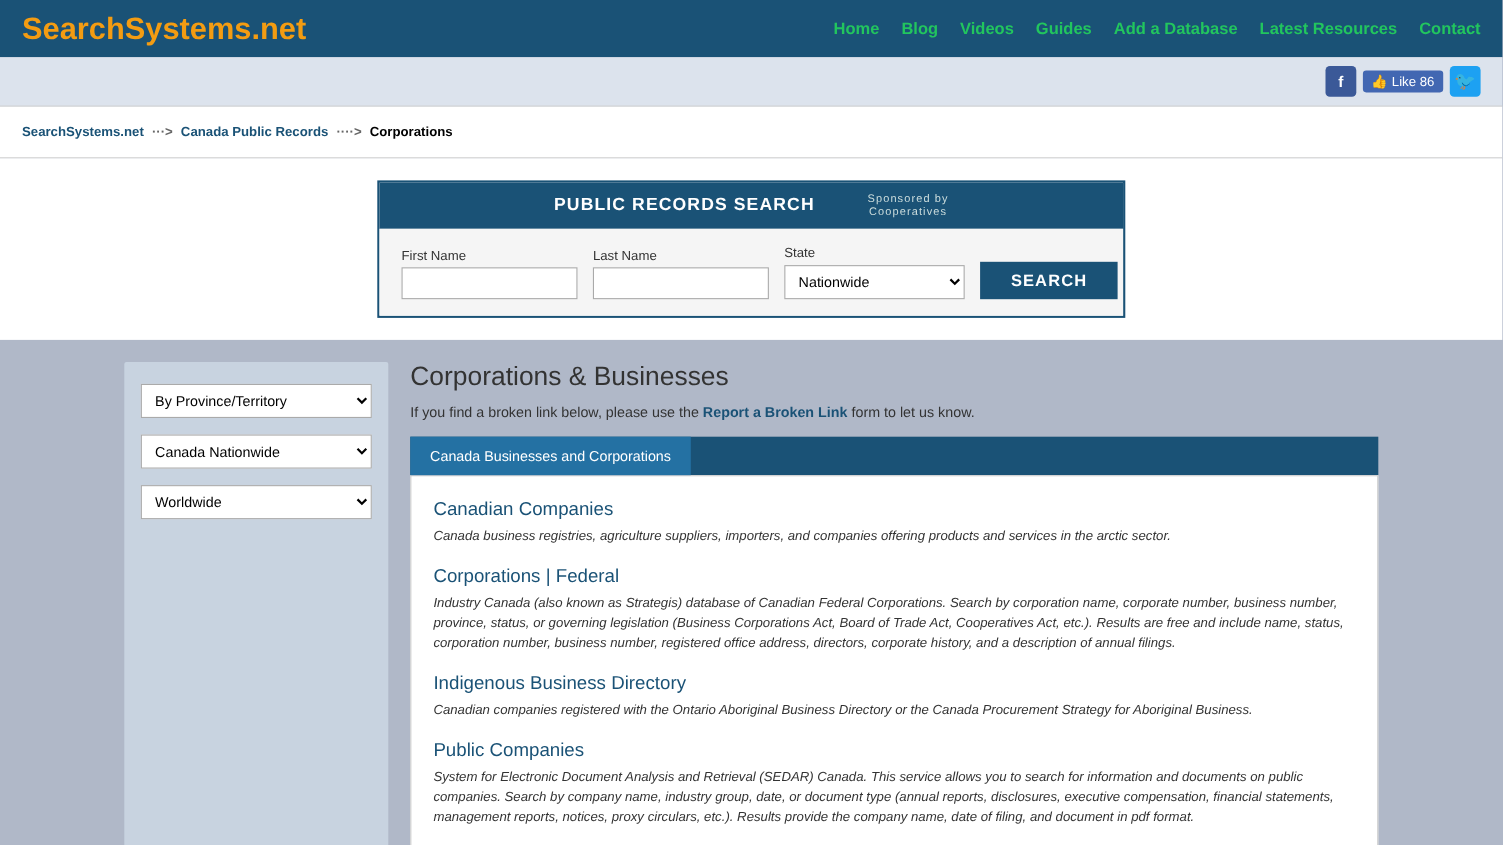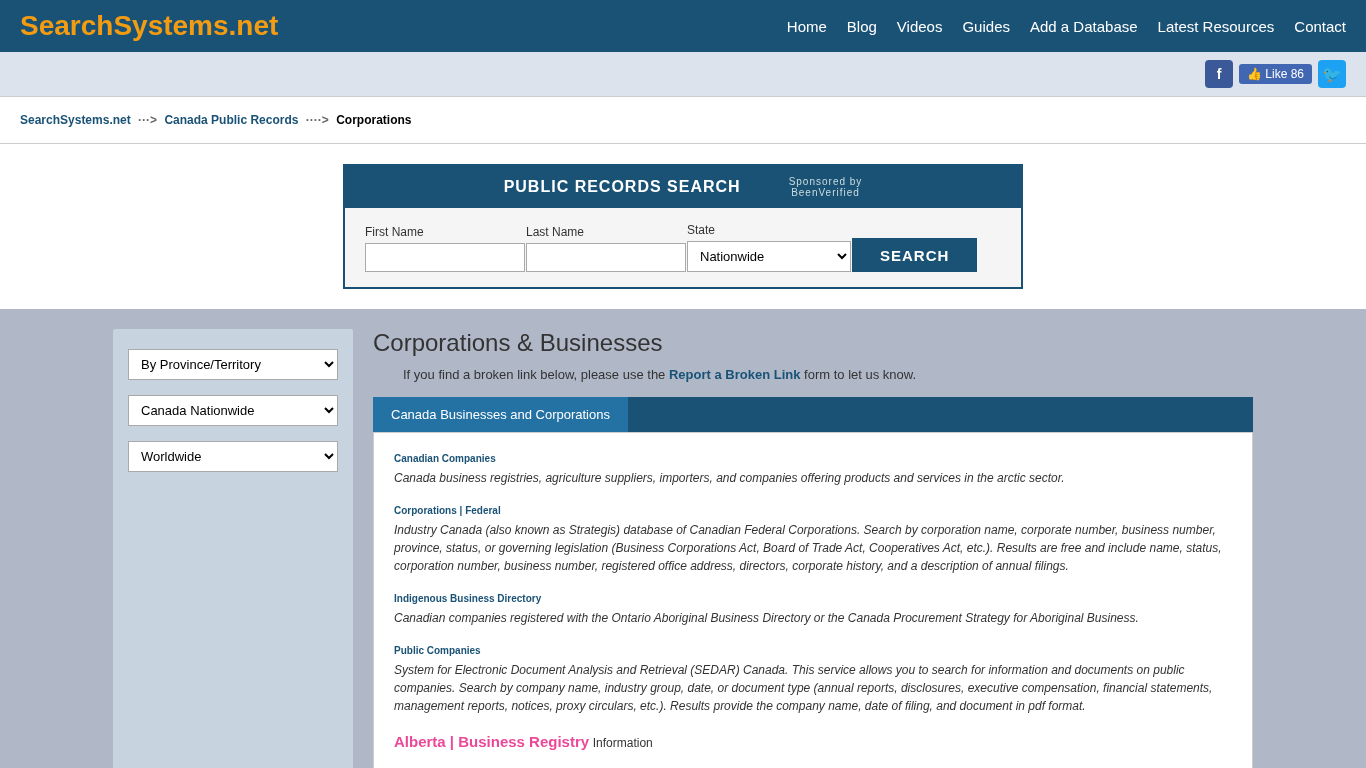--- a/index.html
+++ b/index.html
@@ -20,24 +20,24 @@
     }
     .logo span {
       color: #f39c12;
     }
     .nav {
       display: flex;
       gap: 20px;
       align-items: center;
     }
     .nav a {
-      color: #ffffff;
+      color: #22c55e;
       text-decoration: none;
       font-size: 15px;
-      font-weight: normal;
+      font-weight: bold;
       text-align: center;
     }
 
     
     .social-bar {
       background: #dce3ed;
       padding: 8px 20px;
       display: flex;
       justify-content: flex-end;
       align-items: center;
@@ -106,21 +106,21 @@
     .sponsored {
       font-size: 10px;
       color: #cdd;
       text-align: center;
       font-weight: normal;
     }
     .search-box-body {
       background: #f5f5f5;
       padding: 15px 20px;
       display: flex;
-      gap: 1px;
+      gap: 14px;
       align-items: flex-end;
     }
     .field-group { display: flex; flex-direction: column; gap: 4px; }
     .field-group label { font-size: 12px; color: #333; }
     .field-group input {
       border: 1px solid #aaa;
       padding: 6px 8px;
       font-size: 13px;
       width: 160px;
     }
@@ -177,21 +177,20 @@
     .page-title {
       font-size: 24px;
       color: #333;
       font-weight: normal;
       margin-bottom: 10px;
     }
     .broken-link-notice {
       font-size: 13px;
       color: #333;
       margin-bottom: 15px;
-      margin-left: 30px;
     }
     .broken-link-notice a {
       color: #1a5276;
       font-weight: bold;
     }
 
     
     .tab-bar {
       background: #1a5276;
       padding: 0;
@@ -212,23 +211,23 @@
 
     
     .results-panel {
       border: 1px solid #ccc;
       background: white;
       padding: 20px;
     }
 
     .result-entry { margin-bottom: 18px; }
     .result-entry h3 {
-      font-size: 10px;
+      font-size: 17px;
       color: #1a5276;
-      font-weight: bold;
+      font-weight: normal;
       margin-bottom: 5px;
     }
     .result-entry h3 a {
       color: #1a5276;
       text-decoration: none;
     }
     .result-entry p {
       font-size: 12px;
       color: #333;
       line-height: 1.5;
@@ -278,21 +277,21 @@
   <span class="breadcrumb-sep"> ····&gt; </span>
   <span>Corporations</span>
 </div>
 
 <div class="search-section">
   <div class="search-box">
     <div class="search-box-header">
       <span>PUBLIC RECORDS SEARCH</span>
       <span class="sponsored">
         <span>Sponsored by</span><br>
-        <span>BeenVerified</span>
+        <span>Cooperatives</span>
       </span>
     </div>
     <div class="search-box-body">
       <div class="field-group">
         <label>First Name</label>
         <input type="text" style="">
       </div>
       <div class="field-group">
         <label>Last Name</label>
         <input type="text" style="">

